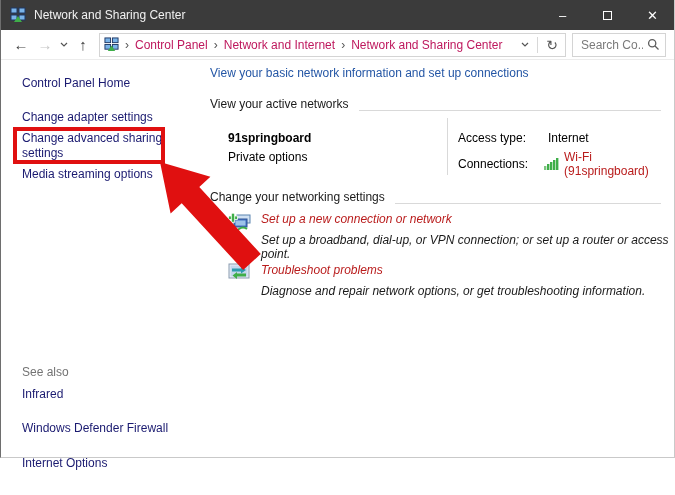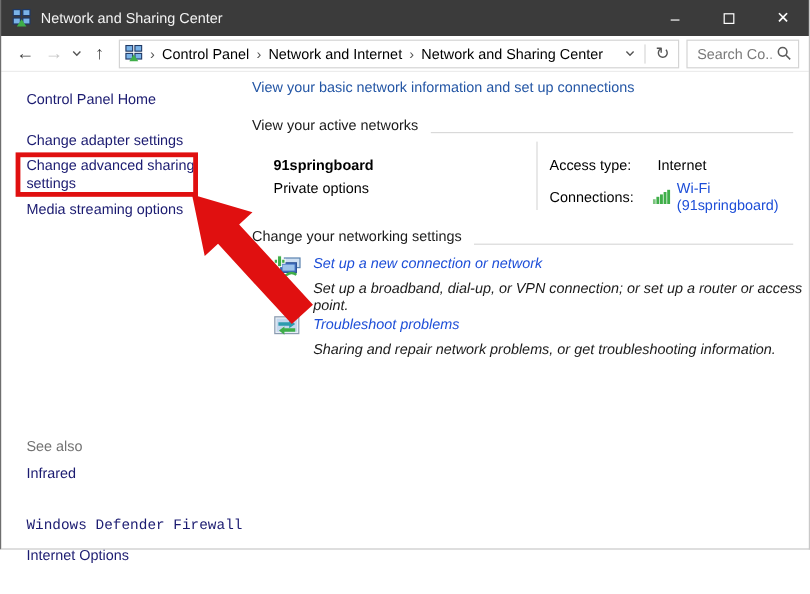--- a/index.html
+++ b/index.html
@@ -30,55 +30,55 @@
     border-bottom:1px solid #ececec; display:flex; align-items:center; padding-left:8px;
   }
   .nav-btn { width:24px; text-align:center; font-size:15px; color:#3d3d3d; line-height:1; }
   .nav-btn.disabled { color:#c6c6c6; }
   .nav-chev { width:14px; display:flex; justify-content:center; }
   .address-field {
     height:24px; width:467px; margin-left:4px; border:1px solid #d4d4d4;
     display:flex; align-items:center; padding:0 4px; background:#fff;
   }
   .crumb-sep { color:#555; margin:0 6px; font-size:12px; }
-  .crumb { color:#000000; white-space:nowrap;text-align:center; }
+  .crumb { color:#be185d; white-space:nowrap;text-align:center; }
   .flex-sp { flex:1; }
   .vsep { width:1px; height:16px; background:#d8d8d8; margin:0 5px; }
   .refresh { color:#555; font-size:14px; padding:0 3px; }
   .search-wrap { position:relative; margin-left:6px; }
   .search-input {
     width:94px; height:24px; border:1px solid #d4d4d4; font-family:inherit; font-size:12px;
     color:#555; padding:0 22px 0 8px; outline:none;
   }
   .search-input::placeholder { color:#7a7a7a; }
   .search-glyph { position:absolute; right:6px; top:5px; }
   
   .side-link { position:absolute; left:22px; color:#1a1a70; cursor:pointer; white-space:nowrap; }
   .side-home { top:76px; }
   .side-task1 { top:110px; }
   .side-task2 { top:131px; width:148px; white-space:normal; line-height:15px; }
   .side-task3 { top:167px; }
   .side-seealso { top:365px; color:#737373; cursor:default; }
   .side-infrared { top:387px; }
   .side-inetopt { top:409px;margin-top:47px; }
-  .side-firewall { top:431px;font-family:Liberation Mono, monospace; }
+  .side-firewall { top:421px; }
   
   .heading { position:absolute; left:210px; top:66px; font-size:12px; color:#2456a5; }
   .section-row { position:absolute; left:210px; width:451px; display:flex; align-items:flex-end; color:#1a1a1a; }
   .section-1 { top:97px; }
   .section-2 { top:190px; }
   .section-line { flex:1; border-top:1px solid #d9d9d9; margin-left:10px; }
   .active-left { position:absolute; left:228px; top:131px; }
   .net-name { font-weight:bold; margin-bottom:5px; }
   .divider-v { position:absolute; left:447px; top:118px; height:57px; border-left:1px solid #d9d9d9; }
   .active-right { position:absolute; left:458px; top:131px; }
   .ar-row { display:flex; align-items:center; margin-bottom:5px; }
   .ar-lbl { width:90px; }
   .wifi-icn { margin-right:4px; display:flex; }
-  .blue-link { color:#1d4ed8; cursor:pointer; text-decoration:none; }
+  .blue-link { color:#b91c1c; cursor:pointer; text-decoration:none; }
   .settings-item { position:absolute; left:228px; display:flex;font-style:italic; }
   .settings-item-1 { top:212px; }
   .settings-item-2 { top:263px; }
   .si-icon { width:24px; margin-right:9px; display:flex; align-items:flex-start; }
   .si-title { margin-bottom:7px; display:inline-block; }
   .si-desc { color:#1a1a1a; }
   
   .red-box {
     position:absolute; left:13px; top:127px; width:152px; height:37px;
     border:4px solid #e01010; pointer-events:none;
@@ -224,21 +224,21 @@
     <span class="si-icon">
       <svg width="22" height="20" viewBox="0 0 22 20">
         <rect x="1" y="1" width="20" height="14" fill="#e8eef6" stroke="#8a9bb0"></rect>
         <rect x="2.5" y="2.5" width="17" height="11" fill="#c4d7ee"></rect>
         <polygon points="4,5.5 13,5.5 13,3.5 18,7 13,10.5 13,8.5 4,8.5" fill="#2e9bae"></polygon>
         <polygon points="18,10.5 9,10.5 9,9 4.5,12.5 9,16 9,13.5 18,13.5" fill="#3fae49"></polygon>
       </svg>
     </span>
     <span>
       <span class="blue-link si-title">Troubleshoot problems</span><br>
-      <span class="si-desc">Sharing and repair network problems, or get troubleshooting information.</span>
+      <span class="si-desc">Diagnose and repair network options, or get troubleshooting information.</span>
     </span>
   </div>
 
   <div class="red-box"></div>
   <svg class="arrow-svg" viewBox="0 0 675 495">
     <polygon points="160,162 210.4,176.8 199.3,187 260.8,253.9 243.2,270.1 181.7,203.2 170.6,213.4" fill="#e01010"></polygon>
   </svg>
 
   <div class="win-border"></div>
 </div>

